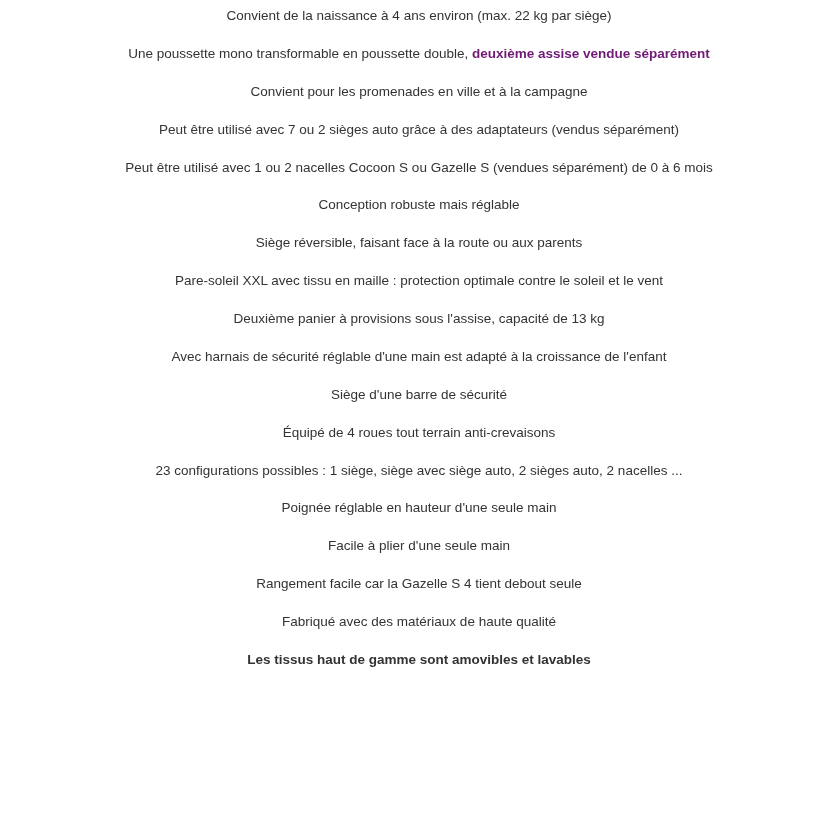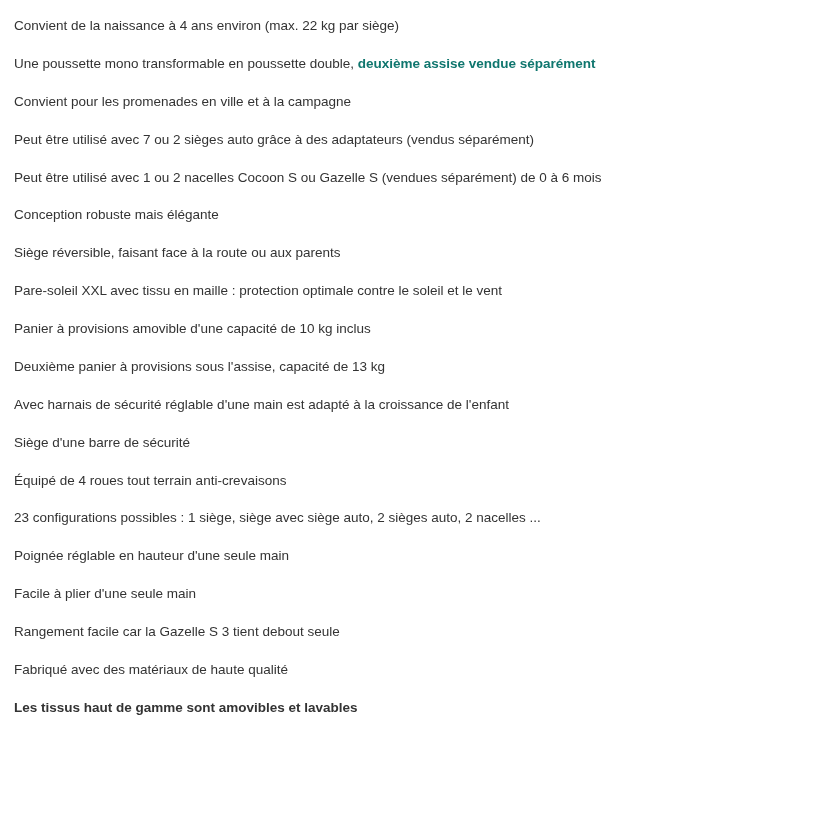--- a/index.html
+++ b/index.html
@@ -9,56 +9,56 @@
   }
   body {
     width: 836px;
     height: 823px;
     font-family: "Liberation Sans", sans-serif;
     color: #333333;
     -webkit-font-smoothing: antialiased;
   }
   .feature-list {
     list-style: none;
-    margin: 12px;
+    margin: 2px;
     padding: 6px 0 0 0;
+    text-align: center;
   }
   .feature-item {
     font-size: 13.5px;
     line-height: 1.25;
     color: #333333;
     padding: 0 0 0 2px;
     margin: 0 0 21px 0;
     white-space: nowrap;
   }
   .feature-item:last-child {
     margin-bottom: 0;
     font-weight: bold;
   }
   .feature-item .bold {
     font-weight: bold;
-    color: #0f766e;
+    color: #701a75;
   }
 </style>
 </head>
 <body>
 
 <ul class="feature-list">
     <li class="feature-item"><span>Convient de la naissance à 4 ans environ (max. 22 kg par siège)</span></li>
     <li class="feature-item"><span>Une poussette mono transformable en poussette double, </span><span class="bold">deuxième assise vendue séparément</span></li>
     <li class="feature-item"><span>Convient pour les promenades en ville et à la campagne</span></li>
     <li class="feature-item"><span>Peut être utilisé avec 7 ou 2 sièges auto grâce à des adaptateurs (vendus séparément)</span></li>
     <li class="feature-item"><span>Peut être utilisé avec 1 ou 2 nacelles Cocoon S ou Gazelle S (vendues séparément) de 0 à 6 mois</span></li>
-    <li class="feature-item"><span>Conception robuste mais élégante</span></li>
+    <li class="feature-item"><span>Conception robuste mais réglable</span></li>
     <li class="feature-item"><span>Siège réversible, faisant face à la route ou aux parents</span></li>
     <li class="feature-item"><span>Pare-soleil XXL avec tissu en maille : protection optimale contre le soleil et le vent</span></li>
-    <li class="feature-item"><span>Panier à provisions amovible d'une capacité de 10 kg inclus</span></li>
     <li class="feature-item"><span>Deuxième panier à provisions sous l'assise, capacité de 13 kg</span></li>
     <li class="feature-item"><span>Avec harnais de sécurité réglable d'une main est adapté à la croissance de l'enfant</span></li>
     <li class="feature-item"><span>Siège d'une barre de sécurité</span></li>
     <li class="feature-item"><span>Équipé de 4 roues tout terrain anti-crevaisons</span></li>
     <li class="feature-item"><span>23 configurations possibles : 1 siège, siège avec siège auto, 2 sièges auto, 2 nacelles ...</span></li>
     <li class="feature-item"><span>Poignée réglable en hauteur d'une seule main</span></li>
     <li class="feature-item"><span>Facile à plier d'une seule main</span></li>
-    <li class="feature-item"><span>Rangement facile car la Gazelle S 3 tient debout seule</span></li>
+    <li class="feature-item"><span>Rangement facile car la Gazelle S 4 tient debout seule</span></li>
     <li class="feature-item"><span>Fabriqué avec des matériaux de haute qualité</span></li>
     <li class="feature-item"><span>Les tissus haut de gamme sont amovibles et lavables</span></li>
   </ul>
 
 </body></html>

